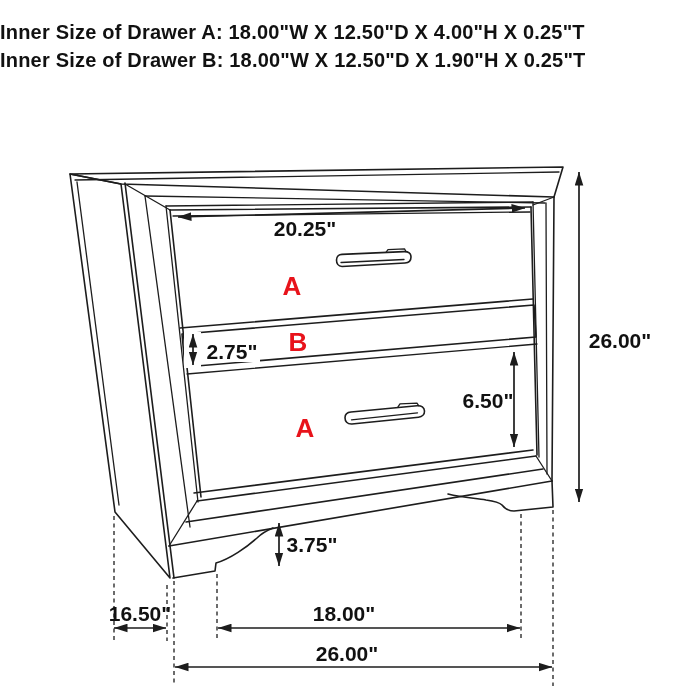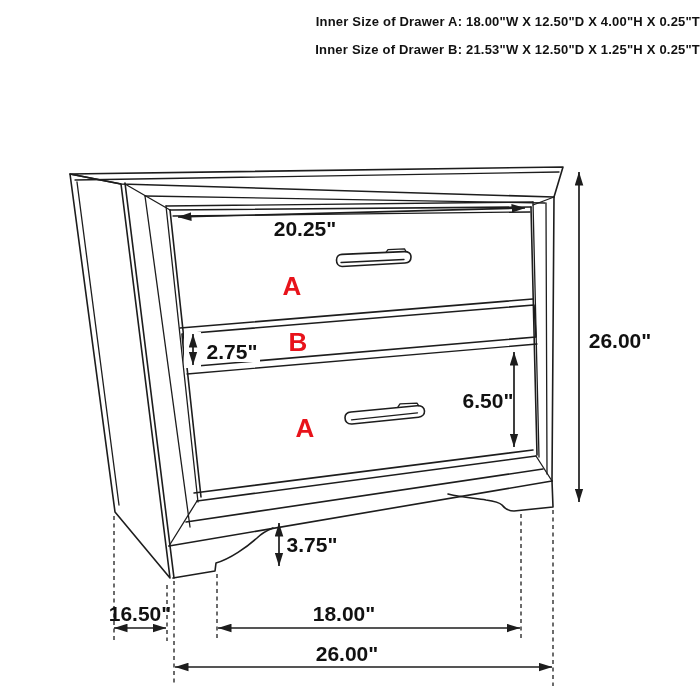--- a/index.html
+++ b/index.html
@@ -4,42 +4,42 @@
 <style>
   html,body{margin:0;padding:0;background:#fff;}
   .page{
     position:relative;
     width:700px;height:700px;
     background:#ffffff;
     font-family:"Liberation Sans", sans-serif;
     overflow:hidden;
   }
   .header{
-    position:absolute;top:8px;left:0;width:700px;
-    text-align:right;
-    font-weight:bold;font-size:13px;line-height:28px;color:#111;
+    position:absolute;top:18px;left:0;width:700px;
+    text-align:left;
+    font-weight:bold;font-size:20px;line-height:28px;color:#111;
     letter-spacing:0.2px;
   }
   svg.diagram{position:absolute;left:0;top:0;}
   .ln{stroke:#1d1d1d;fill:none;stroke-width:1.6;stroke-linecap:round;stroke-linejoin:round;}
   .thin{stroke-width:1.3;}
   .dim{stroke:#1d1d1d;fill:none;stroke-width:1.7;}
   .dot{stroke:#1d1d1d;fill:none;stroke-width:1.3;stroke-dasharray:4 3.5;}
   .mask{fill:#ffffff;stroke:none;}
   text.dimtxt{font-family:"Liberation Sans",sans-serif;font-weight:bold;font-size:21px;fill:#111;text-anchor:middle;}
   text.redtxt{font-family:"Liberation Sans",sans-serif;font-weight:bold;font-size:26px;text-anchor:middle;}
 </style>
 </head>
 <body>
 
 <div class="page">
 
   <div class="header">
     <div>Inner Size of Drawer A: 18.00"W X 12.50"D X 4.00"H X 0.25"T</div>
-    <div>Inner Size of Drawer B: 21.53"W X 12.50"D X 1.25"H X 0.25"T</div>
+    <div>Inner Size of Drawer B: 18.00"W X 12.50"D X 1.90"H X 0.25"T</div>
   </div>
 
   <svg class="diagram" width="700" height="700" viewBox="0 0 700 700" xmlns="http://www.w3.org/2000/svg">
 
     <defs>
       <marker id="ah" viewBox="0 0 14 9" refX="13.5" refY="4.5" markerWidth="14" markerHeight="9" markerUnits="userSpaceOnUse" orient="auto-start-reverse">
         <path d="M13.8,4.5 L0,0.2 L0,8.8 Z" fill="#1d1d1d"></path>
       </marker>
       <pattern id="speckle" width="34" height="34" patternUnits="userSpaceOnUse">
         <g fill="#1d1d1d">

